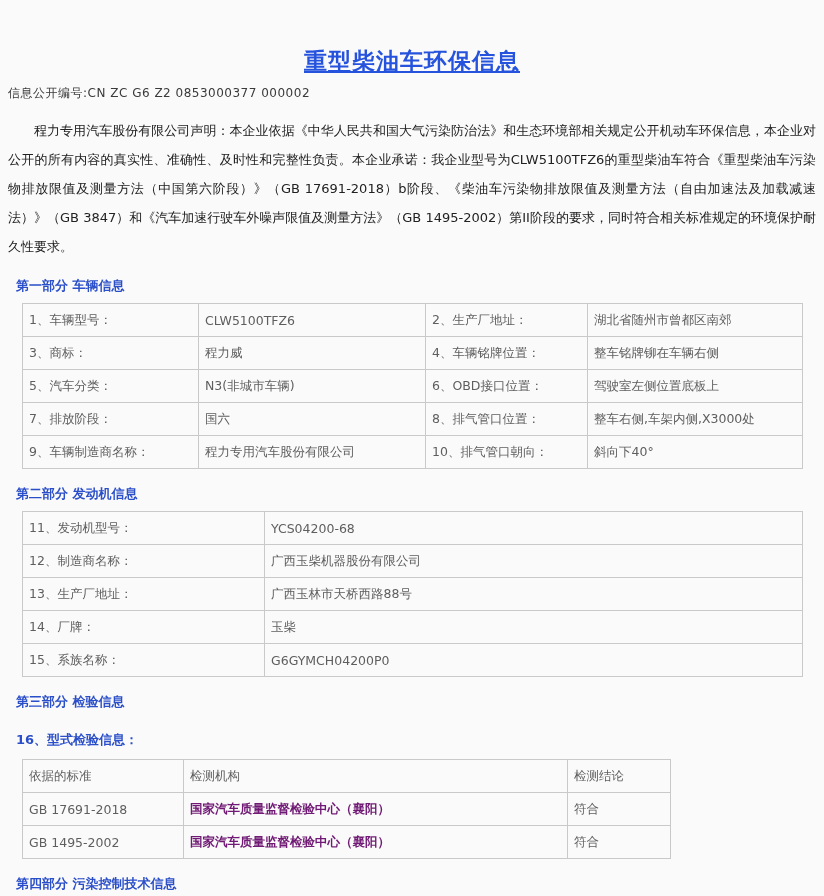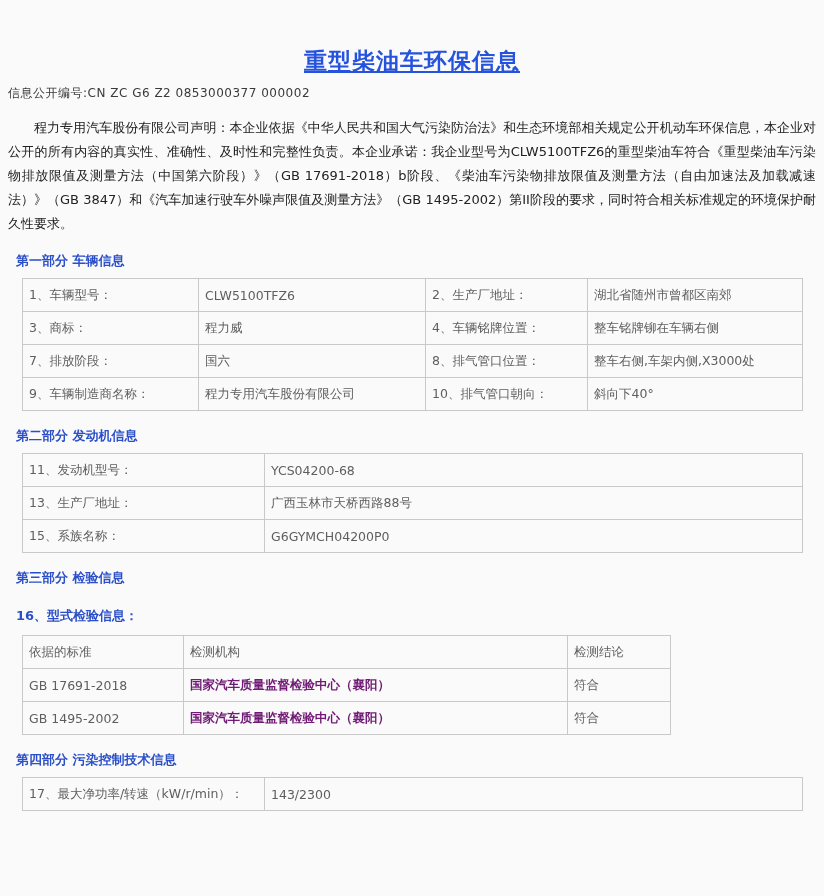--- a/index.html
+++ b/index.html
@@ -12,21 +12,21 @@
   .page{padding:0 8px;}
   .title{
     text-align:center;font-size:23px;font-weight:bold;
     color:#2653dd;margin:46px 0 8px 0;letter-spacing:1px;text-decoration:underline;
   }
   .pub-code{
     text-align:left;font-size:12px;color:#3a3a3a;
     margin:0 0 14px 0;letter-spacing:0.5px;
   }
   .declaration{
-    font-size:13px;line-height:24px;color:#222;
+    font-size:13px;line-height:29px;color:#222;
     text-indent:2em;margin:4px 0 12px 0;text-align:justify;
   }
   .sec-h{
     color:#2b4fc9;font-weight:bold;font-size:13px;
     margin:16px 0 8px 8px;
   }
   .sub-h{
     color:#2b4fc9;font-weight:bold;font-size:13px;
     margin:20px 0 10px 8px;
   }
@@ -65,20 +65,26 @@
           <td>2、生产厂地址：</td>
           <td>湖北省随州市曾都区南郊</td>
         </tr>
         <tr>
           <td>3、商标：</td>
           <td>程力威</td>
           <td>4、车辆铭牌位置：</td>
           <td>整车铭牌铆在车辆右侧</td>
         </tr>
         <tr>
+          <td>5、汽车分类：</td>
+          <td>N3(非城市车辆)</td>
+          <td>6、OBD接口位置：</td>
+          <td>驾驶室左侧位置底板上</td>
+        </tr>
+        <tr>
           <td>7、排放阶段：</td>
           <td>国六</td>
           <td>8、排气管口位置：</td>
           <td>整车右侧,车架内侧,X3000处</td>
         </tr>
         <tr>
           <td>9、车辆制造商名称：</td>
           <td>程力专用汽车股份有限公司</td>
           <td>10、排气管口朝向：</td>
           <td>斜向下40°</td>
@@ -91,22 +97,30 @@
     <colgroup>
         <col style="width:242px">
         <col style="width:538px">
       </colgroup>
     <tbody id="t2">
         <tr>
           <td>11、发动机型号：</td>
           <td>YCS04200-68</td>
         </tr>
         <tr>
+          <td>12、制造商名称：</td>
+          <td>广西玉柴机器股份有限公司</td>
+        </tr>
+        <tr>
           <td>13、生产厂地址：</td>
           <td>广西玉林市天桥西路88号</td>
+        </tr>
+        <tr>
+          <td>14、厂牌：</td>
+          <td>玉柴</td>
         </tr>
         <tr>
           <td>15、系族名称：</td>
           <td>G6GYMCH04200P0</td>
         </tr>
       </tbody>
   </table>
 
   <div class="sec-h">第三部分 检验信息</div>
   <div class="sub-h">16、型式检验信息：</div>

